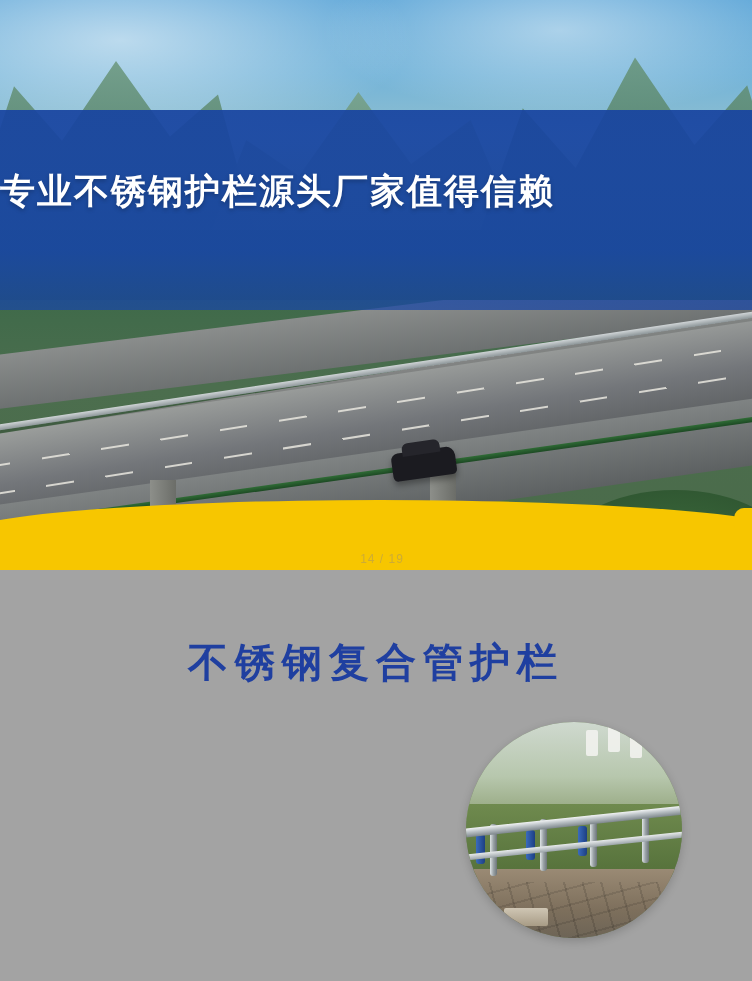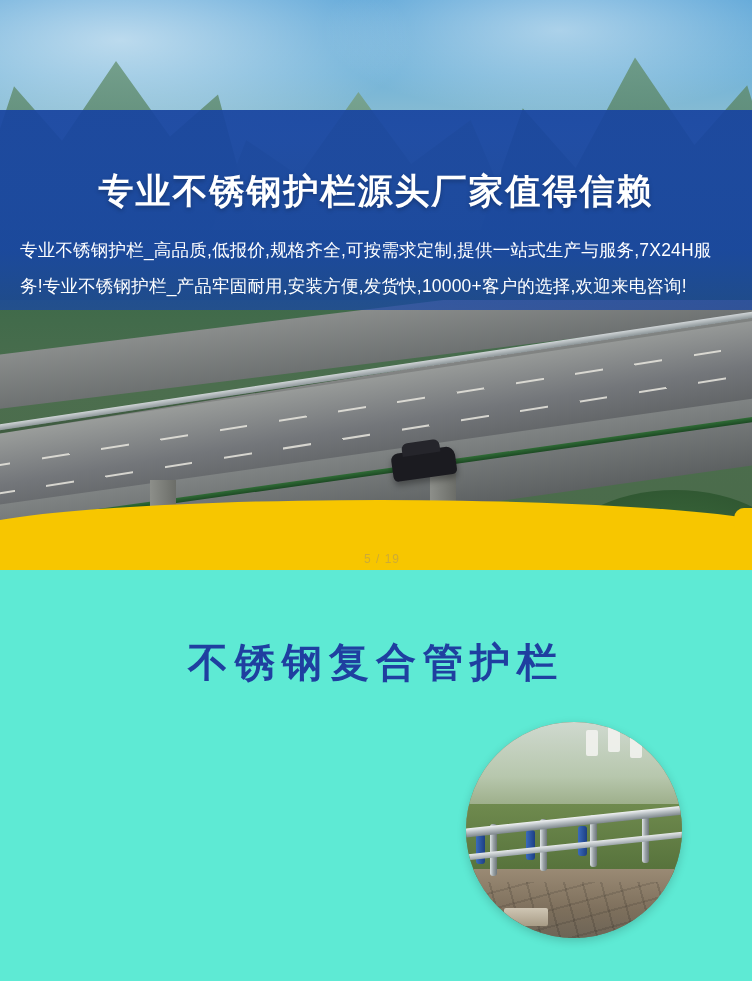--- a/index.html
+++ b/index.html
@@ -150,21 +150,20 @@
   .hero-overlay {
     position: absolute;
     left: 0; top: 110px;
     width: 752px; height: 200px;
     background: linear-gradient(180deg, rgba(24,68,160,0.93) 0%, rgba(24,70,165,0.90) 70%, rgba(24,70,165,0.72) 100%);
   }
   .hero-title {
     position: absolute;
     left: 0; top: 168px;
     width: 752px;
-    text-align: center;
     color: #ffffff;
     font-size: 35px;
     font-weight: bold;
     letter-spacing: 2px;
     text-shadow: 0 2px 4px rgba(0,0,0,.25);
   }
   .hero-desc {
     position: absolute;
     left: 20px; top: 232px;
     width: 714px;
@@ -199,21 +198,21 @@
     font-size: 12px;
     letter-spacing: 1px;
     opacity: .9;
   }
 
   
   .bottom {
     position: absolute;
     left: 0; top: 570px;
     width: 752px; height: 411px;
-    background: #5eead4;
+    background: #a3a3a3;
   }
   .section-title {
     position: absolute;
     left: 0; top: 65px;
     width: 752px;
     text-align: center;
     color: #1f3fa0;
     font-size: 40px;
     font-weight: bold;
     letter-spacing: 7px;
@@ -339,26 +338,25 @@
       <div class="pier p1"></div>
       <div class="pier p2"></div>
       <div class="greenery g3"></div>
       <div class="car"></div>
     </div>
 
     <div class="hero-overlay"></div>
 
     <div class="hero-title">专业不锈钢护栏源头厂家值得信赖</div>
 
-    <div class="hero-desc">专业不锈钢护栏_高品质,低报价,规格齐全,可按需求定制,提供一站式生产与服务,7X24H服务!专业不锈钢护栏_产品牢固耐用,安装方便,发货快,10000+客户的选择,欢迎来电咨询!</div>
 
     <div class="curve"></div>
     <div class="curve-right-dot"></div>
 
-    <div class="page-counter">5 / 19</div>
+    <div class="page-counter">14 / 19</div>
   </div>
 
   <div class="bottom">
 
     <div class="section-title">不锈钢复合管护栏</div>
 
 
     <div class="photo-circle">
       <div class="pc-sky"></div>
       <div class="pc-grass"></div>

